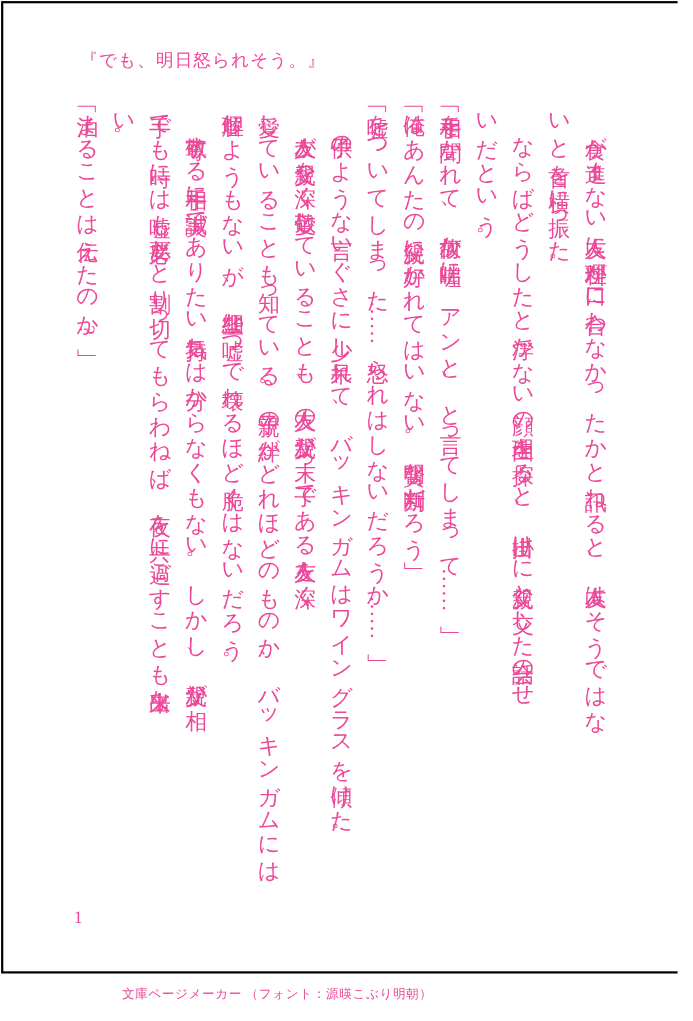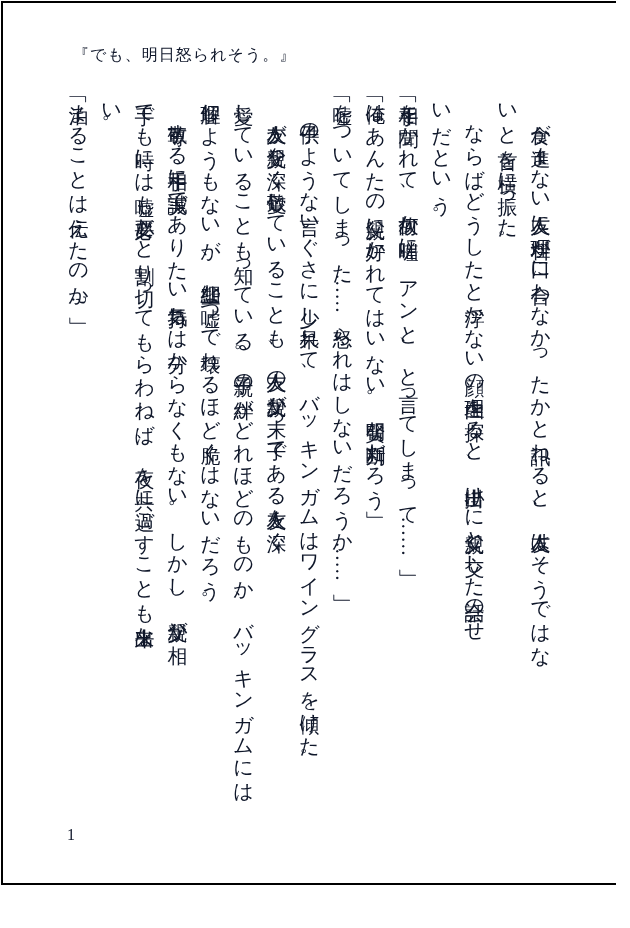--- a/index.html
+++ b/index.html
@@ -6,21 +6,21 @@
     margin: 0;
     padding: 0;
     background: #ffffff;
   }
   .canvas {
     position: relative;
     width: 616px;
     height: 928px;
     background: #ffffff;
     font-family: "Liberation Serif", "DejaVu Serif", serif;
-    color: #0f172a;
+    color: #ec4899;
     overflow: hidden;
   }
   .page-box {
     position: absolute;
     left: 1px;
     top: 1px;
     width: 626px;
     height: 884px;
     box-sizing: border-box;
     border: 2px solid #000000;
@@ -88,13 +88,14 @@
       <p>理解しようもないが、些細な嘘一つで壊れるほど脆くはないだろう。</p>
       <p>　尊敬する相手に誠実でありたい気持ちは分からなくもない。しかし、父親が相</p>
       <p>手でも時には嘘も必要だと割り切ってもらわねば、夜を共に過ごすことも出来な</p>
       <p>い。</p>
       <p>「泊まることは伝えたのか?」</p>
     </div>
 
     <div class="pagenum">1</div>
   </div>
 
+  <div class="footer">文庫ページメーカー （フォント：源暎こぶり明朝）</div>
 </div>
 
 </body></html>

